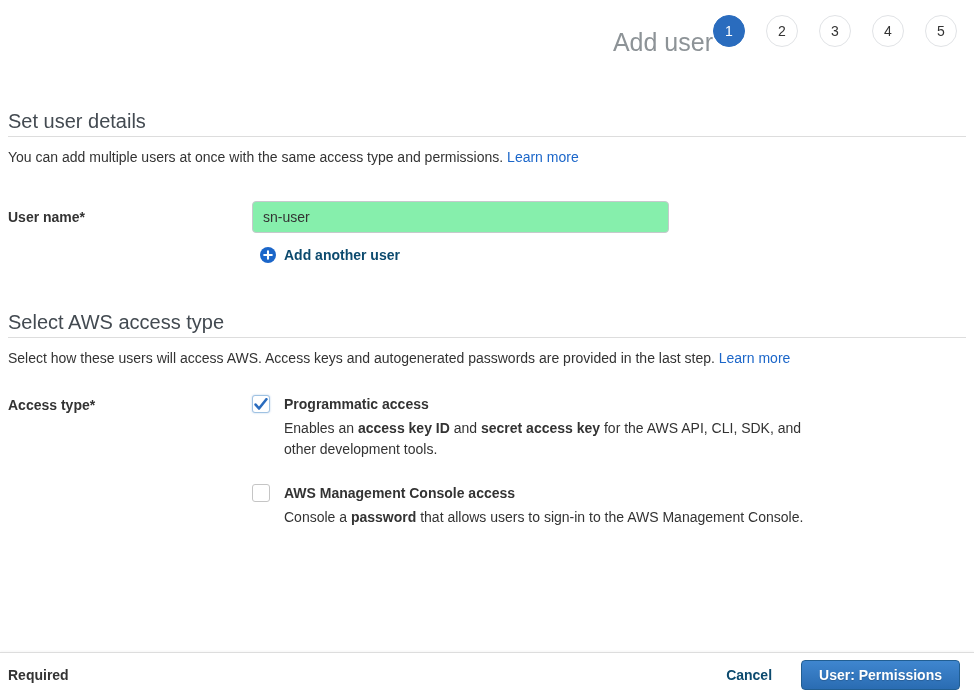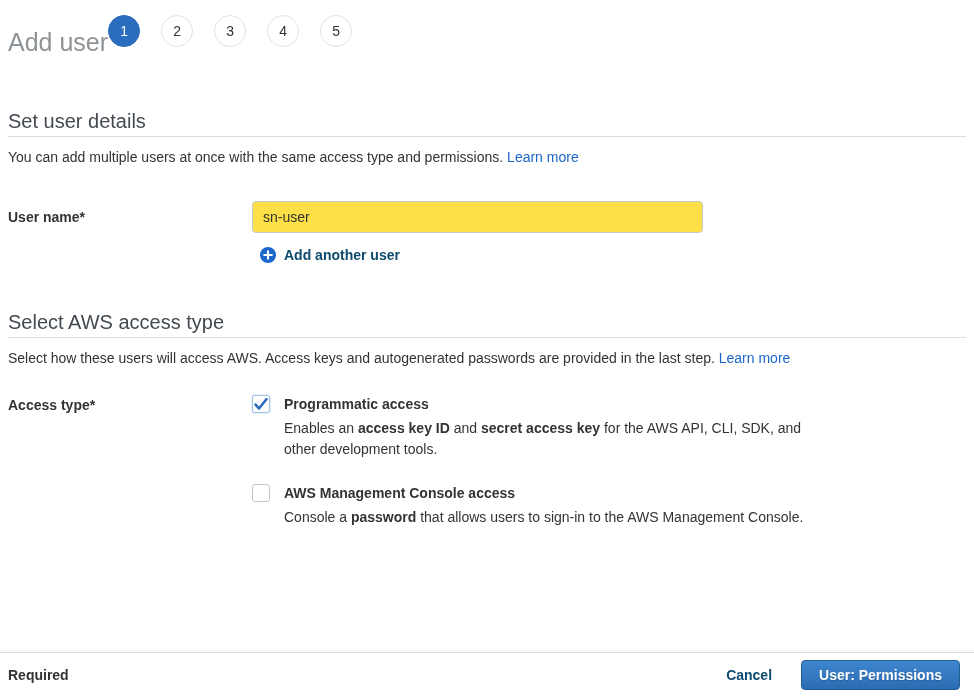--- a/index.html
+++ b/index.html
@@ -5,21 +5,21 @@
   * { box-sizing: border-box; }
   html, body { margin: 0; padding: 0; }
   body {
     width: 974px; height: 697px; position: relative; overflow: hidden;
     background: #fff; color: #333;
     font-family: "Liberation Sans", sans-serif; font-size: 14px;
   }
   a { text-decoration: none; cursor: pointer; }
 
   
-  .header { display: flex; justify-content: flex-start; align-items: flex-start; padding: 10px 17px 0 8px; }
+  .header { display: flex; justify-content: flex-end; align-items: flex-start; padding: 10px 17px 0 8px; }
   .page-title { font-size: 25px; line-height: 30px; font-weight: 400; color: #8d9397; }
   .steps { display: flex; gap: 21px; margin-top: 5px; }
   .step {
     width: 32px; height: 32px; border-radius: 50%;
     border: 1px solid #e1e3e6; background: #fff; color: #333;
     display: flex; align-items: center; justify-content: center;
     font-size: 14px;
   }
   .step.active { background: #2a6cbe; border-color: #2a6cbe; color: #fff; }
 
@@ -39,23 +39,23 @@
   
   .form-row { display: flex; align-items: flex-start; }
   .row-username { margin-top: 34px; }
   .form-label {
     flex: 0 0 230px; font-weight: 700; color: #333;
     font-size: 14px;
   }
   .row-username .form-label { line-height: 32px; }
   .form-content { margin-left: 14px; }
   .text-input {
-    width: 451px; height: 32px; border: 1px solid #c5c9cc; border-radius: 4px;
+    width: 417px; height: 32px; border: 1px solid #c5c9cc; border-radius: 4px;
     padding: 0 10px; font-size: 14px; color: #333;
-    font-family: "Liberation Sans", sans-serif; background: #fde047; outline: none;
+    font-family: "Liberation Sans", sans-serif; background: #86efac; outline: none;
   }
   .add-row { margin: 14px 0 0 252px; display: flex; align-items: center; gap: 8px; }
   .plus-icon { display: inline-flex; width: 16px; height: 16px; }
 
   
   .row-access { margin-top: 27px; }
   .access-label { line-height: 19px; padding-top: 1px; }
   .option { display: flex; align-items: flex-start; margin-left: 14px; }
   .option + .option { margin-top: 24px; }
   .checkbox {

